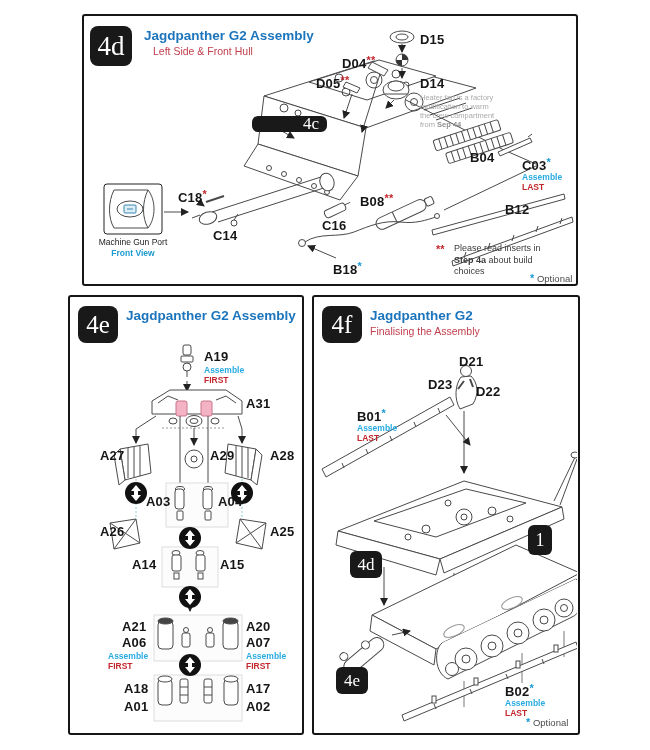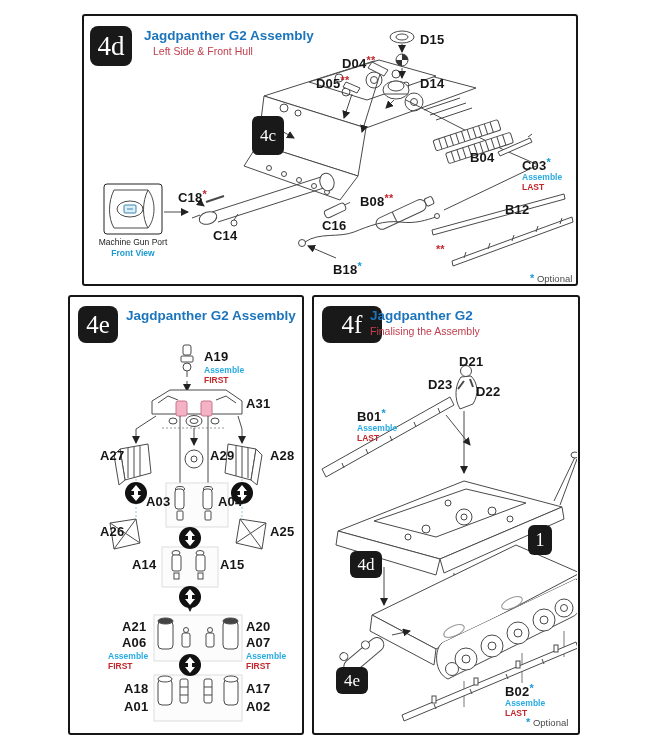--- a/index.html
+++ b/index.html
@@ -130,43 +130,54 @@
           <ellipse cx="46" cy="193" rx="13" ry="8" fill="#fff"></ellipse>
           <rect x="40" y="189" width="12" height="8" rx="1" fill="#dceef7" stroke="#3a87ad"></rect>
           <path d="M43 193 H49" stroke="#3a87ad"></path>
         </g>
       </g>
     </svg>
 
     <div class="badge" style="left:6px;top:10px;width:42px;height:40px;font-size:27px;">4d</div>
     <div class="title" style="left:60px;top:12px;">Jagdpanther G2 Assembly</div>
     <div class="subtitle" style="left:60px;top:29px;padding-left:9px;">Left Side &amp; Front Hull</div>
-    <div class="badge" style="left:168px;top:100px;width:32px;height:39px;font-size:17px;border-radius:6px;">4c</div>
+    <div class="badge" style="left:168px;top:100px;width:32px;height:16px;font-size:17px;border-radius:6px;padding-left:43px;">4c</div>
 
     <div class="pl" style="left:336px;top:16px;"><span>D15</span></div>
     <div class="pl" style="left:258px;top:38px;"><span>D04</span><span class="st red">**</span></div>
     <div class="pl" style="left:232px;top:58px;"><span>D05</span><span class="st red">**</span></div>
     <div class="pl" style="left:336px;top:60px;"><span>D14</span></div>
+    <div class="gnote" style="left:336px;top:77px;">
+      <div>Heater fan is a factory</div>
+      <div>modification to warm</div>
+      <div>the crew compartment</div>
+      <div><span>from</span> <span class="b">Sep 44</span></div>
+    </div>
     <div class="pl" style="left:386px;top:134px;"><span>B04</span></div>
     <div class="pl" style="left:438px;top:140px;"><span>C03</span><span class="st blue">*</span></div>
     <div class="al" style="left:438px;top:156px;">
       <div class="asm">Assemble</div>
         <div class="fl">LAST</div>
     </div>
     <div class="pl" style="left:421px;top:186px;"><span>B12</span></div>
     <div class="pl" style="left:94px;top:172px;"><span>C18</span><span class="st red">*</span></div>
     <div class="pl" style="left:129px;top:212px;"><span>C14</span></div>
     <div class="pl" style="left:238px;top:202px;"><span>C16</span></div>
     <div class="pl" style="left:276px;top:176px;"><span>B08</span><span class="st red">**</span></div>
     <div class="pl" style="left:249px;top:244px;text-align:center;"><span>B18</span><span class="st blue">*</span></div>
 
     <div class="cap" style="left:6px;top:221px;width:86px;">Machine Gun Port</div>
     <div class="cap blue2" style="left:6px;top:232px;width:86px;">Front View</div>
 
     <div class="stars" style="left:352px;top:227px;">**</div>
+    <div class="note" style="left:370px;top:227px;">
+      <div>Please read inserts in</div>
+      <div><span class="b">Step 4a</span><span> about build</span></div>
+      <div>choices</div>
+    </div>
     <div class="opt" style="left:446px;top:256px;">
       <span class="st">*</span> <span>Optional</span>
     </div>
   </section>
 
   <section class="panel" style="left:68px;top:295px;width:236px;height:440px;">
     <svg class="art" width="231" height="435" viewBox="0 0 231 435">
       <defs>
         <marker id="a2" markerWidth="8" markerHeight="8" refX="7" refY="4" orient="auto">
             <path d="M0 0L8 4L0 8Z" fill="#222"></path>
@@ -399,21 +410,21 @@
         <g transform="rotate(-40 52 358)">
           <rect x="26" y="350" width="48" height="14" rx="7" fill="#fff"></rect>
           <rect x="16" y="362" width="12" height="9" rx="2" fill="#fff"></rect>
           <circle cx="34" cy="345" r="4" fill="#fff"></circle>
             <circle cx="58" cy="350" r="4" fill="#fff"></circle>
         </g>
         <path d="M78 338 L96 334" marker-end="url(#a3)"></path>
       </g>
     </svg>
 
-    <div class="badge" style="left:8px;top:9px;width:60px;height:37px;font-size:25px;">4f</div>
+    <div class="badge" style="left:8px;top:9px;width:40px;height:37px;font-size:25px;">4f</div>
     <div class="title" style="left:56px;top:11px;">Jagdpanther G2</div>
     <div class="subtitle" style="left:56px;top:28px;">Finalising the Assembly</div>
 
     <div class="pl" style="left:145px;top:57px;"><span>D21</span></div>
     <div class="pl" style="left:114px;top:80px;"><span>D23</span></div>
     <div class="pl" style="left:162px;top:87px;"><span>D22</span></div>
     <div class="pl" style="left:43px;top:110px;"><span>B01</span><span class="st blue">*</span></div>
     <div class="al" style="left:43px;top:126px;">
       <div class="asm">Assemble</div>
         <div class="fl">LAST</div>

